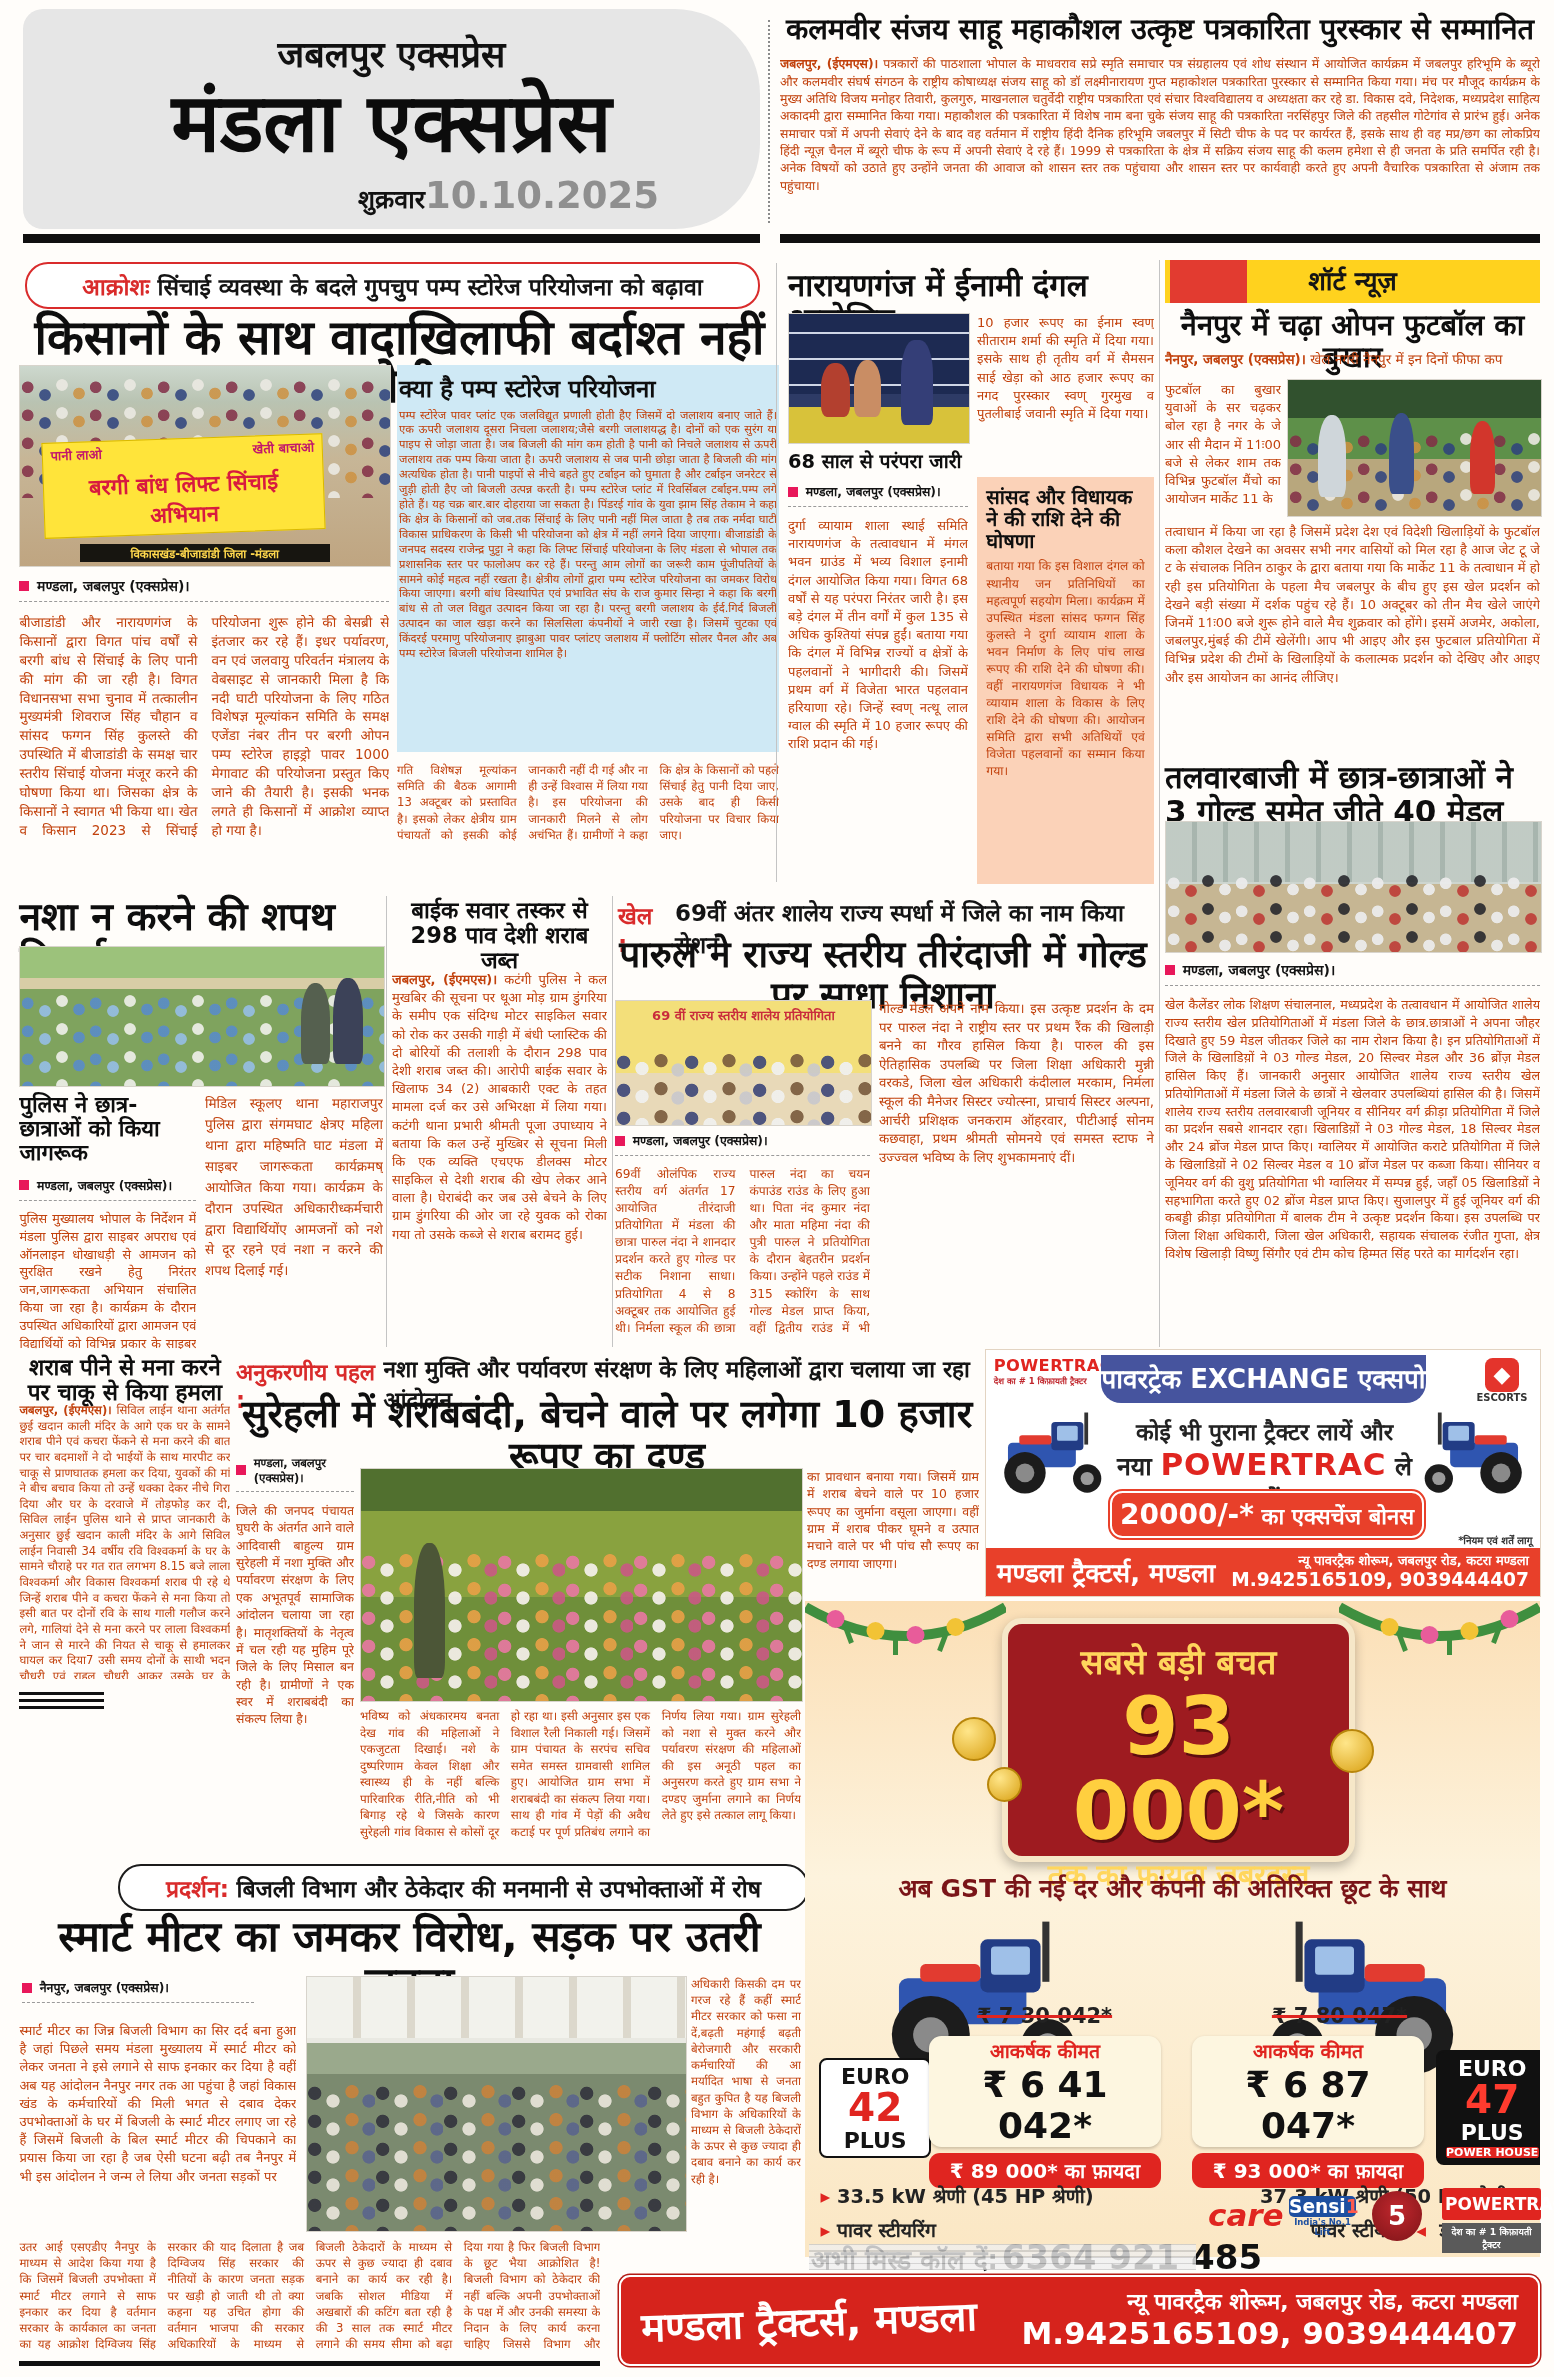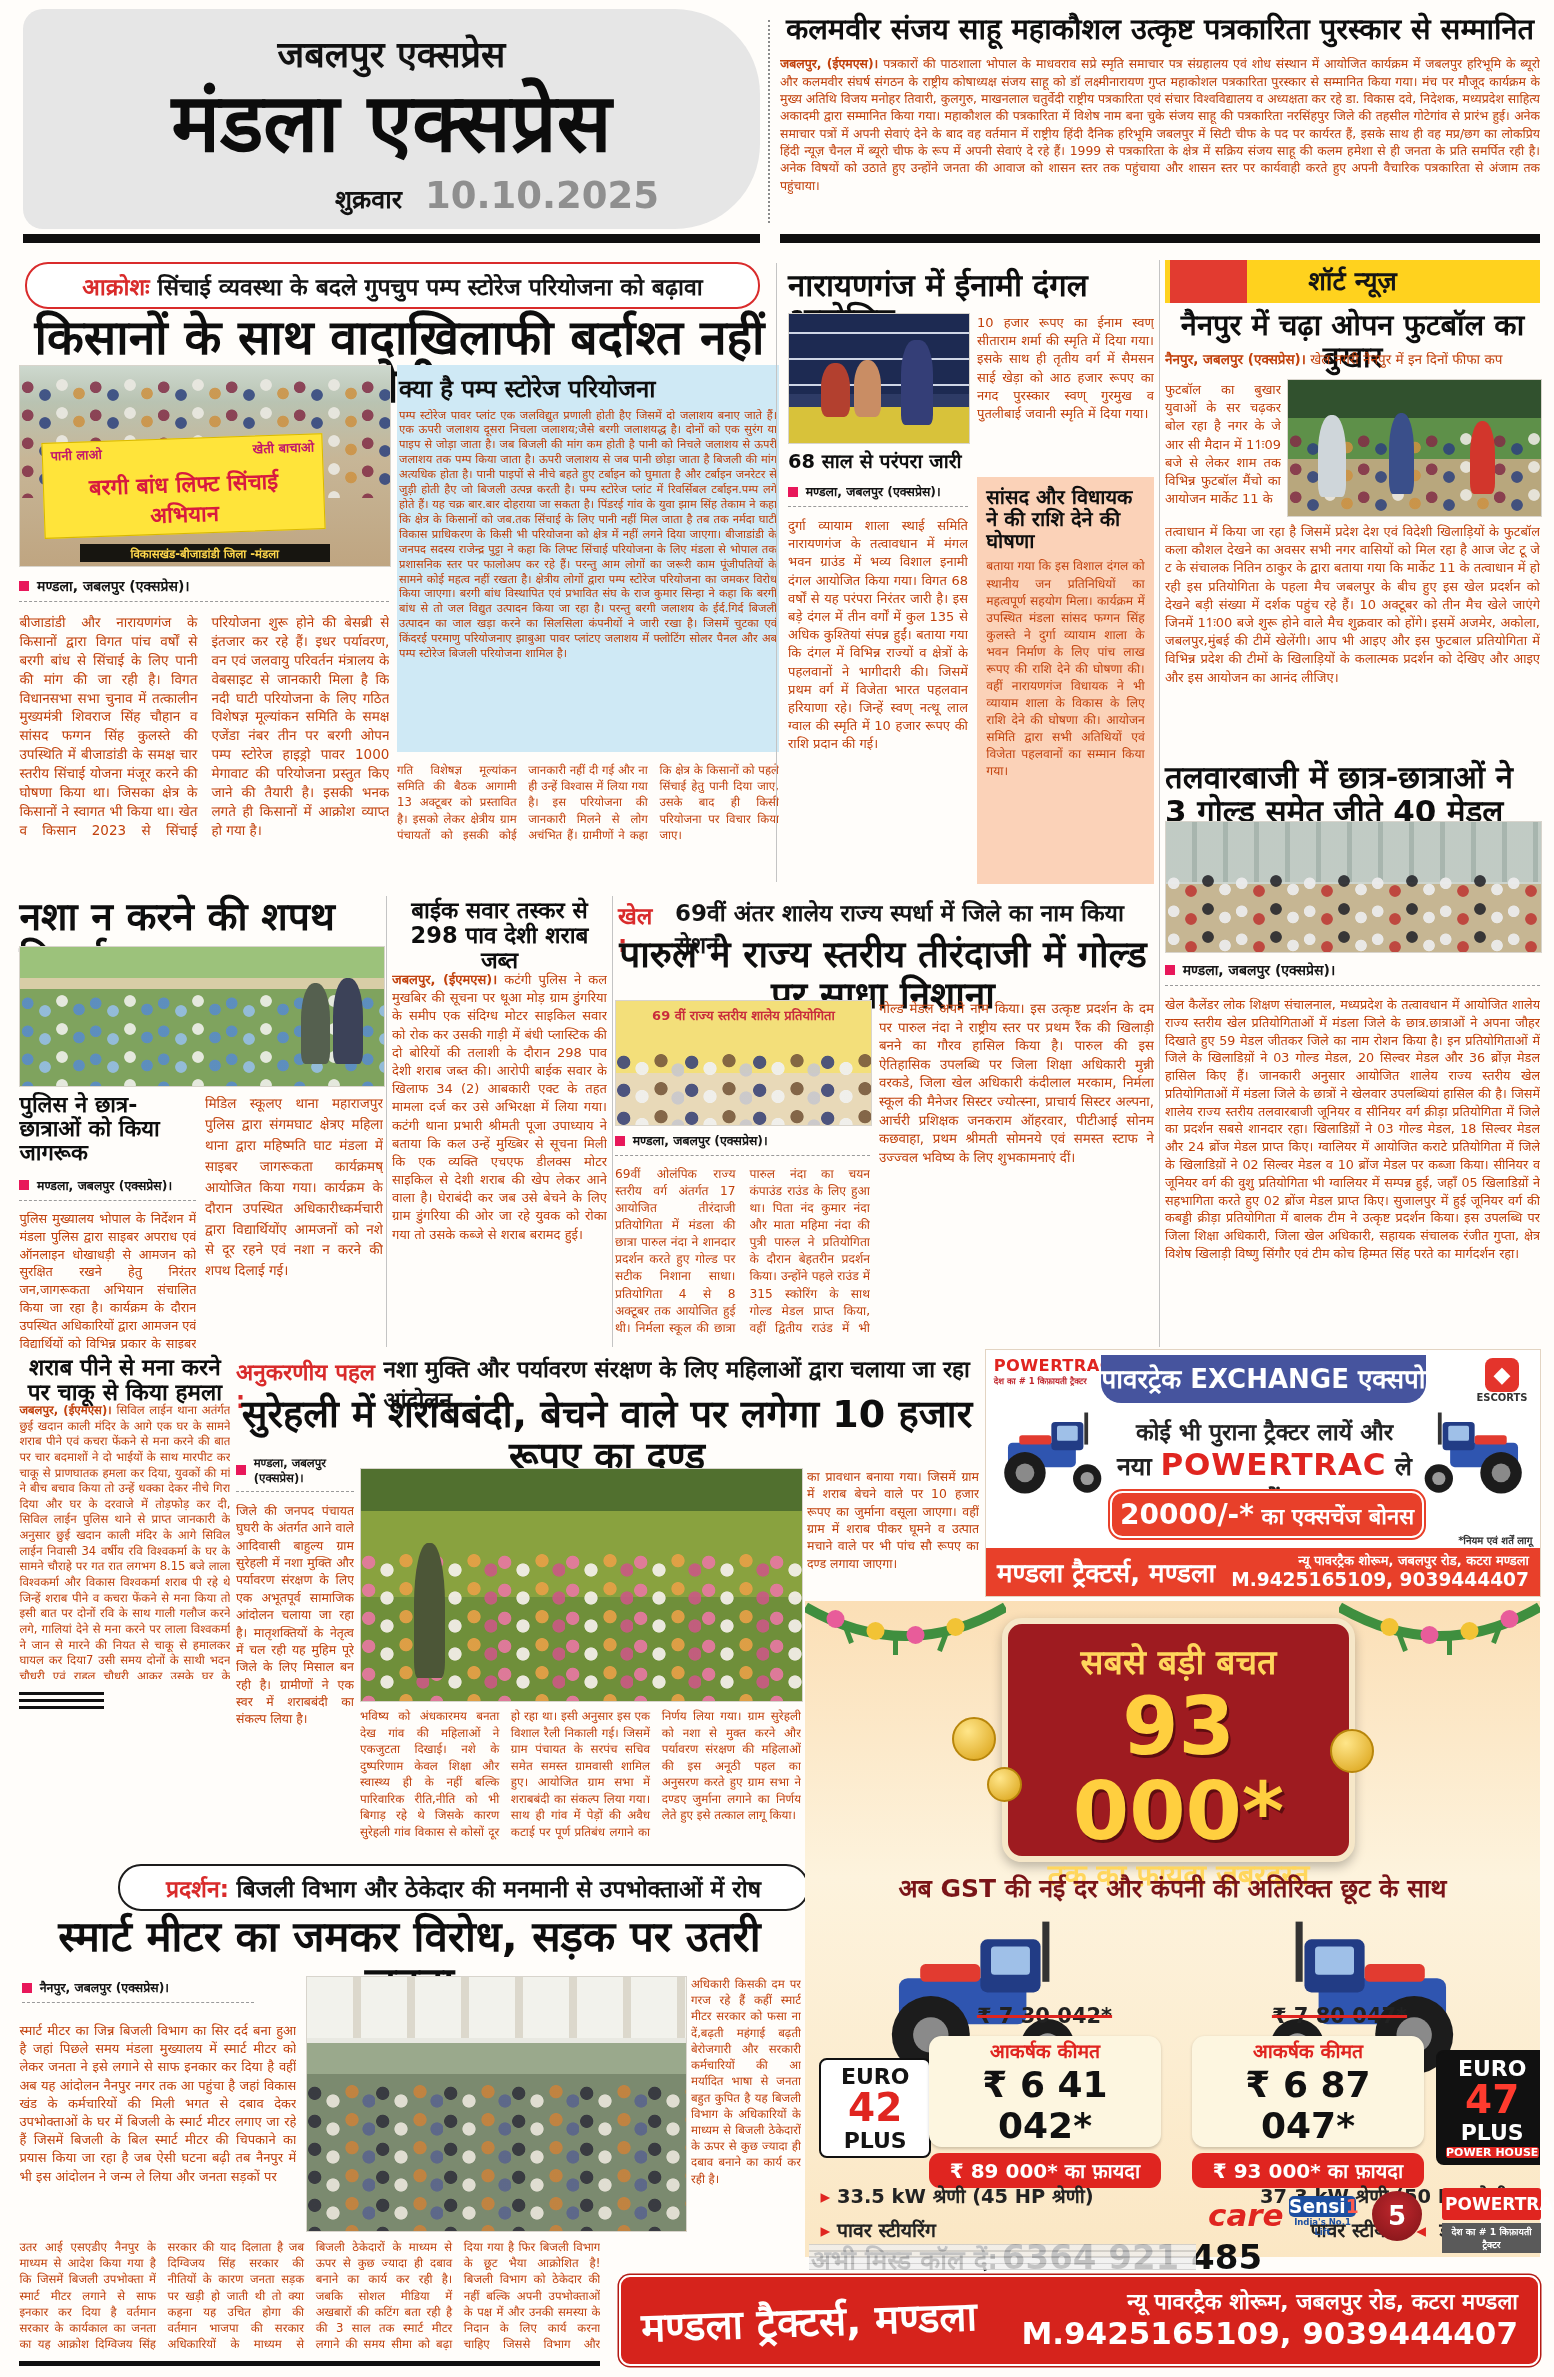--- a/index.html
+++ b/index.html
@@ -44,21 +44,21 @@
   svg{display:block;}
 </style>
 </head>
 <body>
 
 <div id="page">
 
   <div class="abs" style="left:23px;top:9.3px;width:737px;height:220px;background:#e6e6e6;border-radius:20px 85px 85px 20px;">
     <div class="ctr" style="padding-top:20px;font-size:36px;font-weight:800;color:#111;">जबलपुर एक्सप्रेस</div>
     <div class="ctr" style="font-size:81px;font-weight:800;color:#0c0c0c;line-height:1.05;margin-top:3.1px;">मंडला एक्सप्रेस</div>
-    <div class="abs" style="right:101px;bottom:12.4px;display:flex;align-items:baseline;gap:23px;margin-left:20px;">
+    <div class="abs" style="right:101px;bottom:12.4px;display:flex;align-items:baseline;gap:0;margin-left:20px;">
       <span style="font-size:25px;font-weight:800;color:#111;">शुक्रवार</span>
       <span style="font-size:37px;font-weight:800;color:#8f8f8f;">10.10.2025</span>
     </div>
   </div>
   <div class="abs bar" style="left:23px;top:234px;width:737px;height:9.3px;"></div>
   <div class="abs" style="left:768px;top:20px;height:203px;border-left:2.3px dotted #8a8a8a;"></div>
 
   <div class="abs" style="left:780px;top:14px;width:760px;height:215px;">
     <div class="hl ctr" style="font-size:29px;">कलमवीर संजय साहू महाकौशल उत्कृष्ट पत्रकारिता पुरस्कार से सम्मानित</div>
     <div class="body" style="margin-top:9.3px;font-size:12.4px;height:169px;">
@@ -124,21 +124,21 @@
   <div class="abs" style="left:1165px;top:260px;width:375px;height:43px;background:#ffd21e;">
     <div class="abs" style="left:4.6px;top:0;width:77px;height:43px;background:#e23b30;"></div>
     <div class="ctr" style="line-height:43px;font-size:26px;font-weight:800;color:#151515;">शॉर्ट न्यूज़</div>
   </div>
 
   <div class="abs hl ctr" style="left:1165px;top:310px;width:375px;font-size:29px;">नैनपुर में चढ़ा ओपन फुटबॉल का बुखार</div>
   <div class="abs body" style="left:1165px;top:350px;width:375px;font-size:13.5px;height:25px;">
     <span class="dl">नैनपुर, जबलपुर (एक्सप्रेस)।</span>
     <span>खेल नगरी नैनपुर में इन दिनों फीफा कप</span>
   </div>
-  <div class="abs body" style="left:1165px;top:381px;width:116px;height:139px;font-size:13px;">फुटबॉल का बुखार युवाओं के सर चढ़कर बोल रहा है नगर के जे आर सी मैदान में 11ः09 बजे से लेकर शाम तक विभिन्न फुटबॉल मैंचो का आयोजन मार्केट 11 के</div>
+  <div class="abs body" style="left:1165px;top:381px;width:116px;height:139px;font-size:13px;">फुटबॉल का बुखार युवाओं के सर चढ़कर बोल रहा है नगर के जे आर सी मैदान में 11ः00 बजे से लेकर शाम तक विभिन्न फुटबॉल मैंचो का आयोजन मार्केट 11 के</div>
   <div class="abs photo" style="left:1287px;top:379px;width:253px;height:136px;background:linear-gradient(180deg,#31512e 0 28%,#5e9049 28% 58%,#b8a77d 58% 100%);">
     <div class="dots" style="height:62%;"></div>
     <div class="abs" style="left:72%;top:30%;width:10%;height:54%;background:#d2362c;border-radius:45% 45% 15% 15%;"></div>
     <div class="abs" style="left:12%;top:26%;width:11%;height:60%;background:#cfd6da;border-radius:45% 45% 15% 15%;"></div>
     <div class="abs" style="left:40%;top:24%;width:10%;height:60%;background:#3a4f8a;border-radius:45% 45% 15% 15%;"></div>
   </div>
   <div class="abs body" style="left:1165px;top:523px;width:375px;height:229px;font-size:13px;">तत्वाधान में किया जा रहा है जिसमें प्रदेश देश एवं विदेशी खिलाड़ियों के फुटबॉल कला कौशल देखने का अवसर सभी नगर वासियों को मिल रहा है आज जेट टू जे ट के संचालक नितिन ठाकुर के द्वारा बताया गया कि मार्केट 11 के तत्वाधान में हो रही इस प्रतियोगिता के पहला मैच जबलपुर के बीच हुए इस खेल प्रदर्शन को देखने बड़ी संख्या में दर्शक पहुंच रहे हैं। 10 अक्टूबर को तीन मैच खेले जाएंगे जिनमें 11ः00 बजे शुरू होने वाले मैच शुक्रवार को होंगे। इसमें अजमेर, अकोला, जबलपुर,मुंबई की टीमें खेलेंगी। आप भी आइए और इस फुटबाल प्रतियोगिता में विभिन्न प्रदेश की टीमों के खिलाड़ियों के कलात्मक प्रदर्शन को देखिए और आइए और इस आयोजन का आनंद लीजिए।</div>
 
   <div class="abs hl" style="left:1165px;top:760px;width:375px;font-size:31px;">तलवारबाजी में छात्र-छात्राओं ने 3 गोल्ड समेत जीते 40 मेडल</div>
   <div class="abs photo" style="left:1165px;top:821px;width:375px;height:130px;background:linear-gradient(180deg,#cdd5cf 0 48%,#c6b693 48% 100%);">

